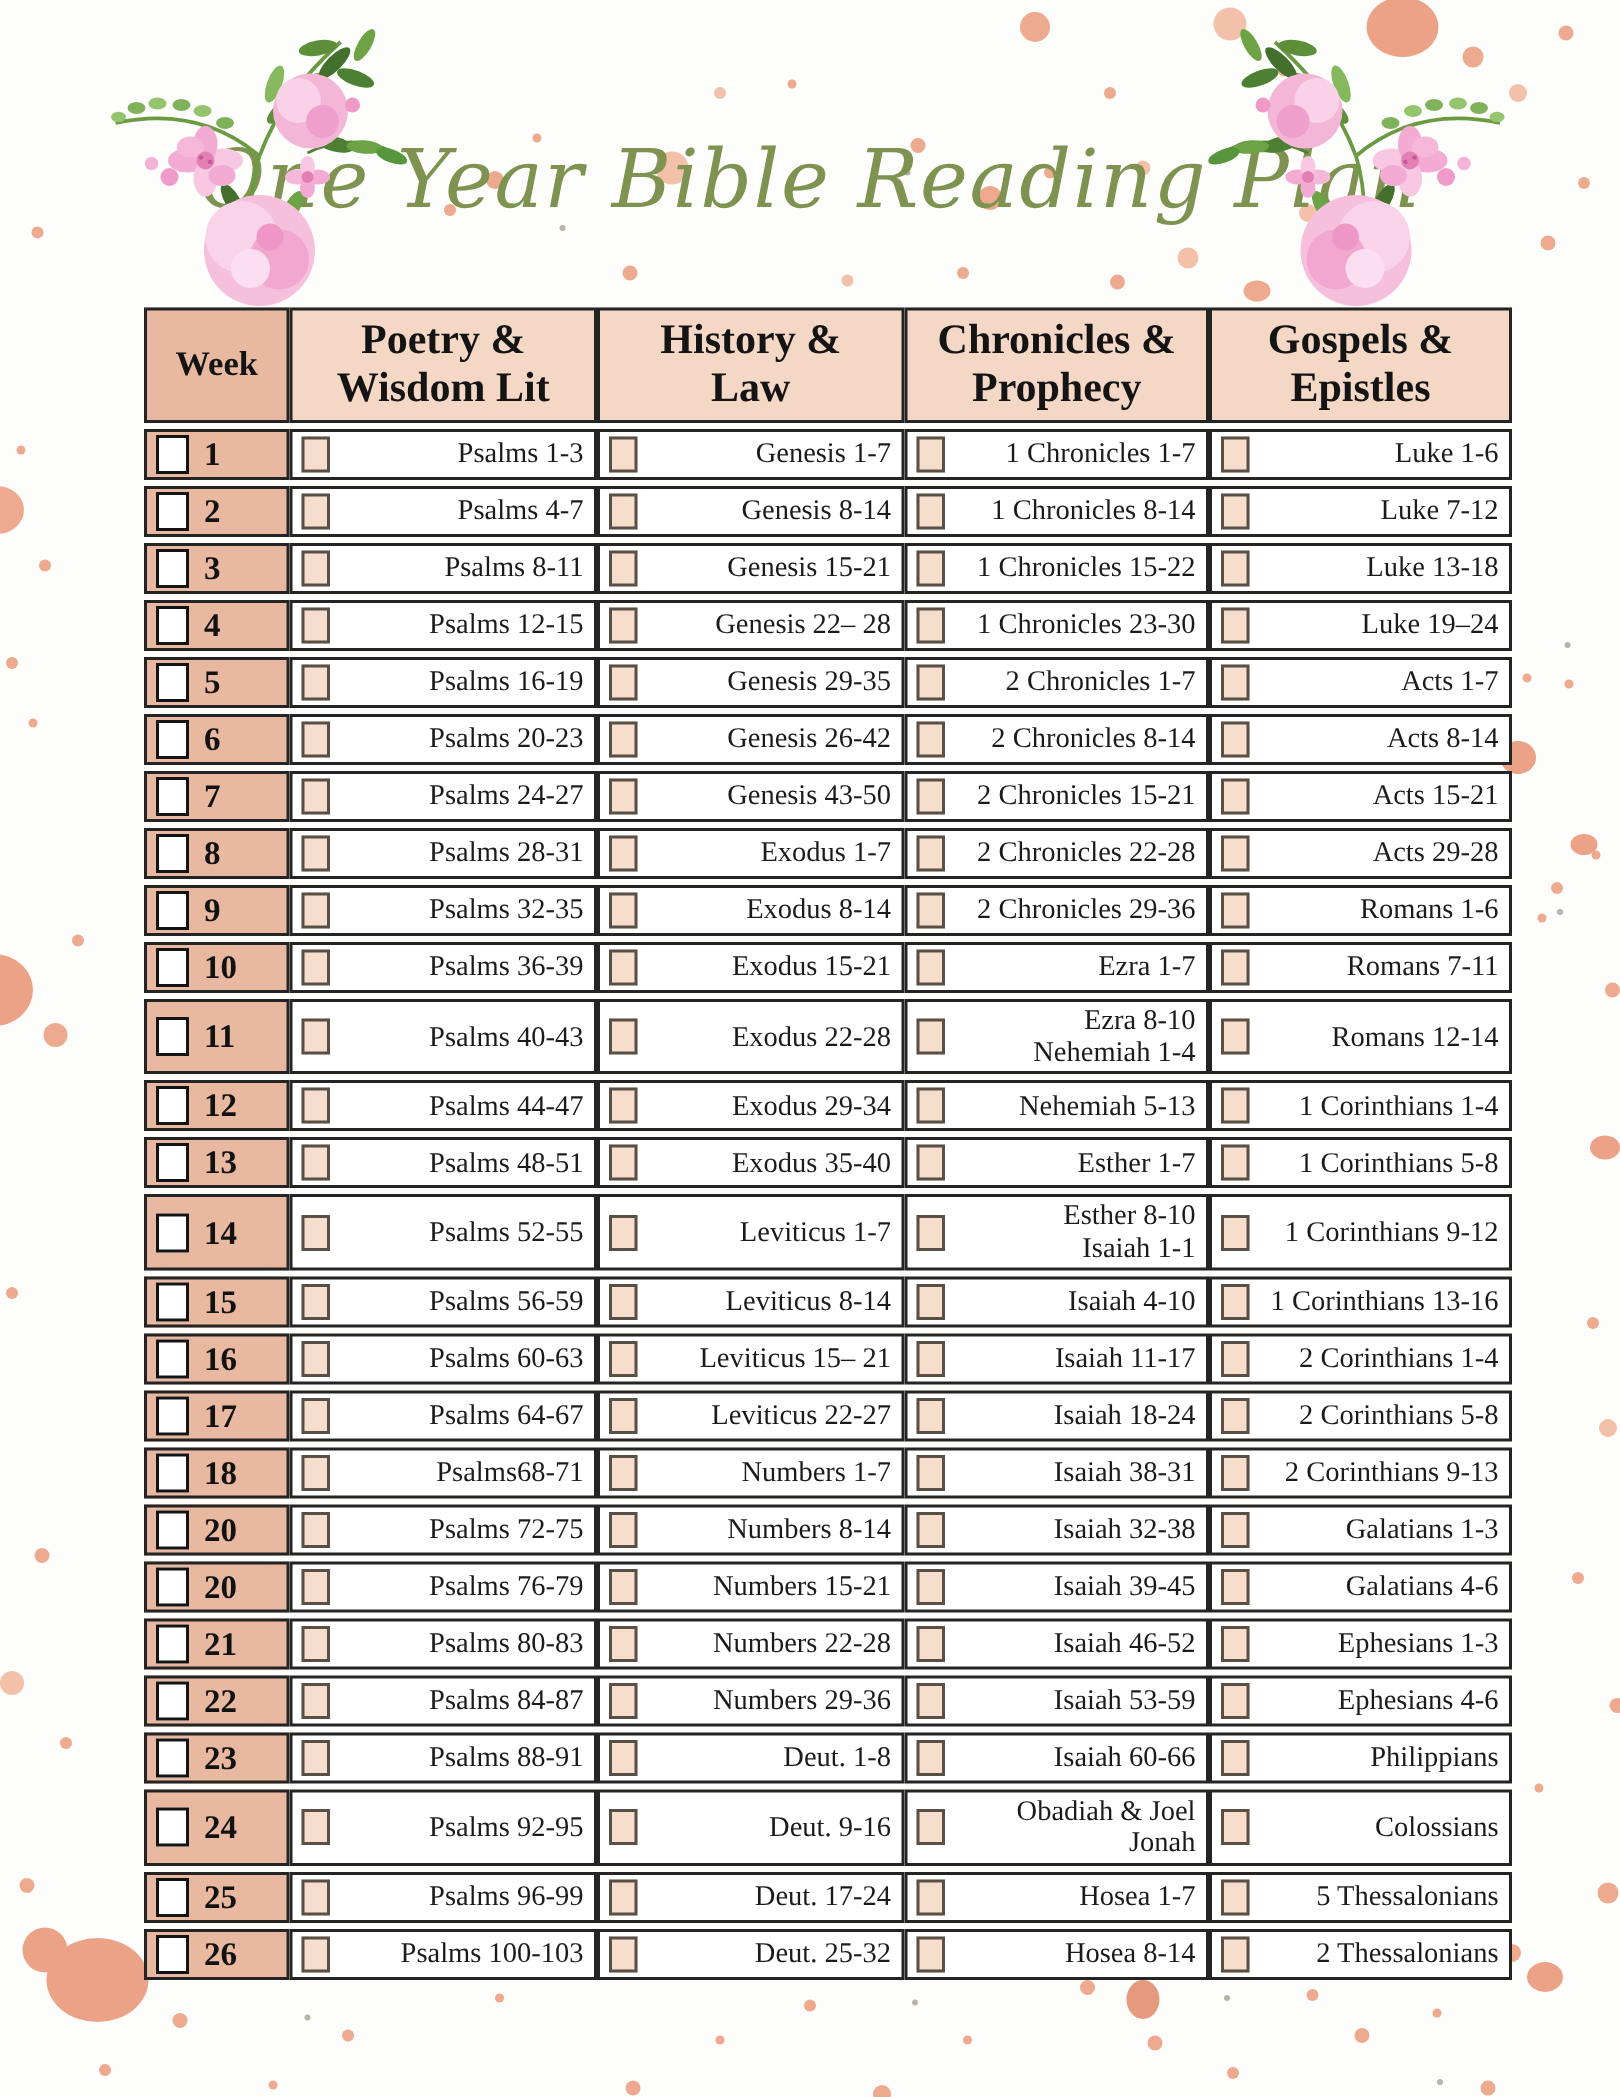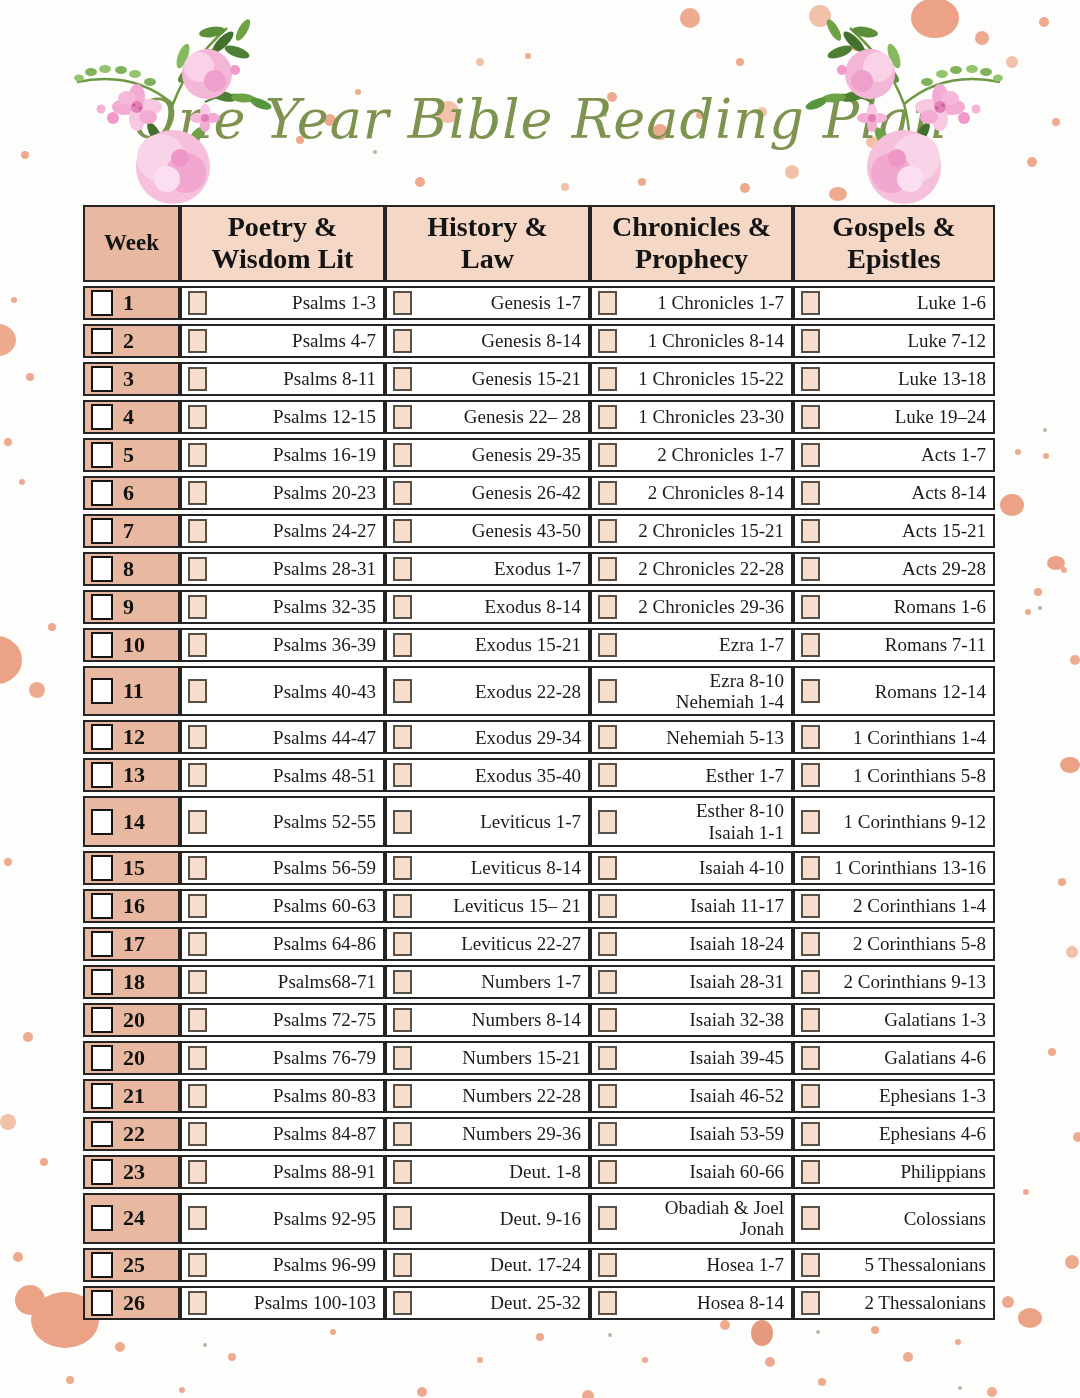--- a/index.html
+++ b/index.html
@@ -27,21 +27,21 @@
     z-index: 2;
     font-family: "DejaVu Serif", serif;
     font-style: italic;
     font-weight: 400;
     font-size: 54px;
     letter-spacing: 1px;
     color: var(--title-green, #7e9350);
   }
   .table-wrap {
     position: absolute;
-    left: 83px;
+    left: 96px;
     top: 201px;
     width: 912px;
     z-index: 4;
   }
   table.plan {
     width: 912px;
     table-layout: fixed;
     border-collapse: separate;
     border-spacing: 0 4px;
   }
@@ -805,21 +805,21 @@
           <tr>
             <td class="week-cell">
               <div class="cellwrap">
                 <span class="cb week-cb" role="checkbox" aria-checked="false"></span>
                 <span class="weeknum">17</span>
               </div>
             </td>
             <td class="reading-cell">
               <div class="cellwrap">
                 <span class="cb" role="checkbox" aria-checked="false"></span>
-                <span class="txt">Psalms 64-86</span>
+                <span class="txt">Psalms 64-67</span>
               </div>
             </td>
             <td class="reading-cell">
               <div class="cellwrap">
                 <span class="cb" role="checkbox" aria-checked="false"></span>
                 <span class="txt">Leviticus 22-27</span>
               </div>
             </td>
             <td class="reading-cell">
               <div class="cellwrap">
@@ -849,21 +849,21 @@
             </td>
             <td class="reading-cell">
               <div class="cellwrap">
                 <span class="cb" role="checkbox" aria-checked="false"></span>
                 <span class="txt">Numbers 1-7</span>
               </div>
             </td>
             <td class="reading-cell">
               <div class="cellwrap">
                 <span class="cb" role="checkbox" aria-checked="false"></span>
-                <span class="txt">Isaiah 28-31</span>
+                <span class="txt">Isaiah 38-31</span>
               </div>
             </td>
             <td class="reading-cell">
               <div class="cellwrap">
                 <span class="cb" role="checkbox" aria-checked="false"></span>
                 <span class="txt">2 Corinthians 9-13</span>
               </div>
             </td>
           </tr>
           <tr>

